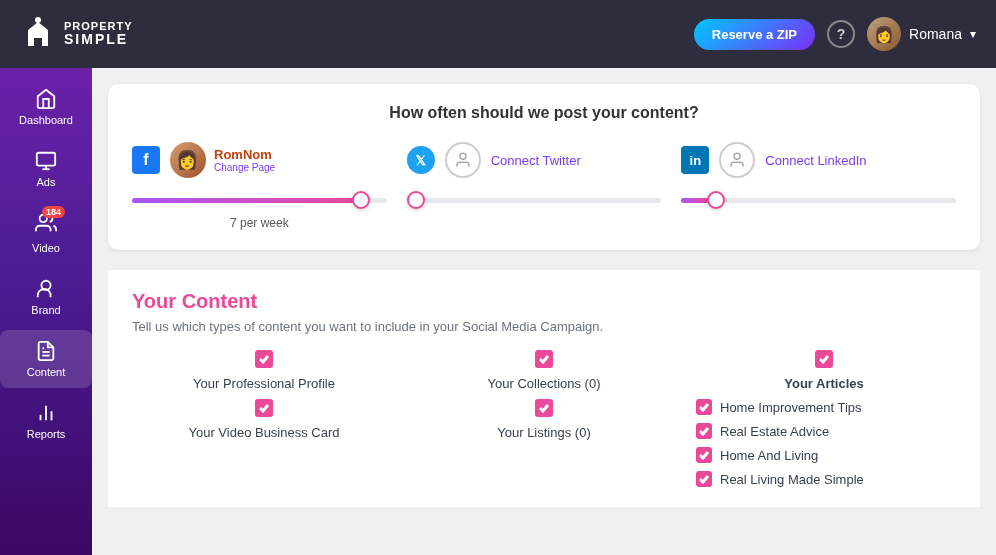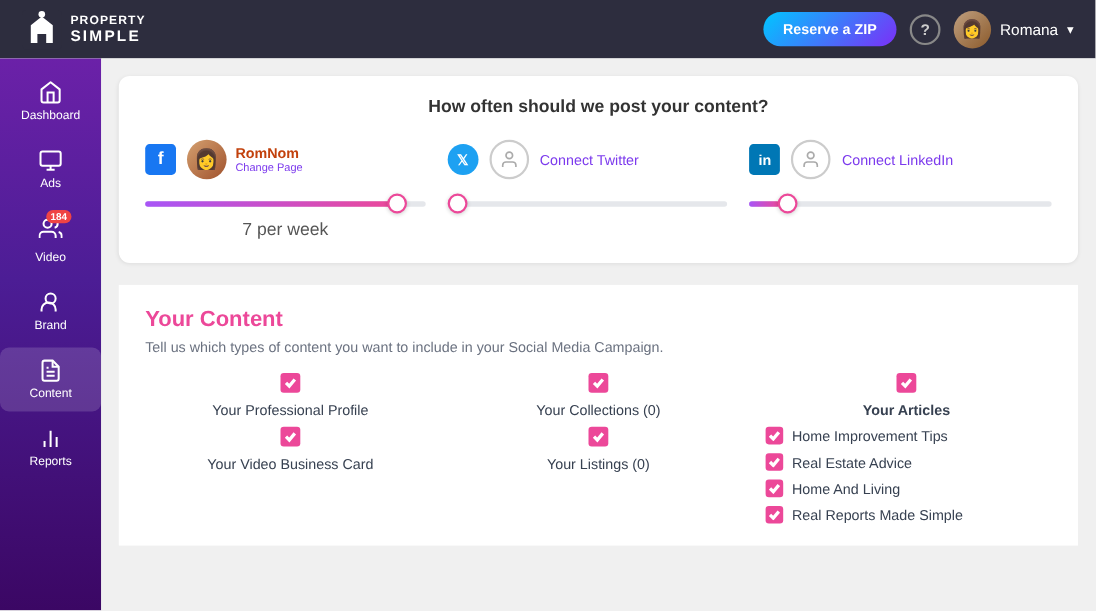--- a/index.html
+++ b/index.html
@@ -1,21 +1,21 @@
 <!DOCTYPE html>
 <html><head>
   <meta charset="utf-8">
   <style>
     * { box-sizing: border-box; margin: 0; padding: 0; }
     body { font-family: -apple-system, BlinkMacSystemFont, 'Segoe UI', sans-serif; background: #f0f0f0; display: flex; flex-direction: column; height: 555px; overflow: hidden; }
 
     
     .header {
       background: #2d2d3e;
-      height: 53px;
+      height: 68px;
       display: flex;
       align-items: center;
       justify-content: space-between;
       padding: 0 20px;
       flex-shrink: 0;
     }
     .logo {
       display: flex;
       align-items: center;
       gap: 8px;
@@ -250,21 +250,21 @@
       border-radius: 50%;
       background: white;
       border: 2px solid #ec4899;
       position: absolute;
       top: 50%;
       transform: translateY(-50%);
       cursor: pointer;
       box-shadow: 0 1px 4px rgba(0,0,0,0.2);
     }
     .slider-label {
-      font-size: 16px;
+      font-size: 12px;
       color: #555;
       margin-top: 6px;
       text-align: center;
     }
 
     
     .section-title {
       font-size: 20px;
       font-weight: 700;
       color: #ec4899;
@@ -573,21 +573,21 @@
                 </svg>
             </div>
             <span>Home And Living</span>
           </div>
           <div class="sub-check-item">
             <div class="sub-checkbox">
               <svg viewBox="0 0 10 10">
                   <polyline points="1,5 4,8 9,2"></polyline>
                 </svg>
             </div>
-            <span>Real Reports Made Simple</span>
+            <span>Real Living Made Simple</span>
           </div>
         </div>
 
       </div>
     </div>
 
   </div>
 </div>
 
 </body></html>

